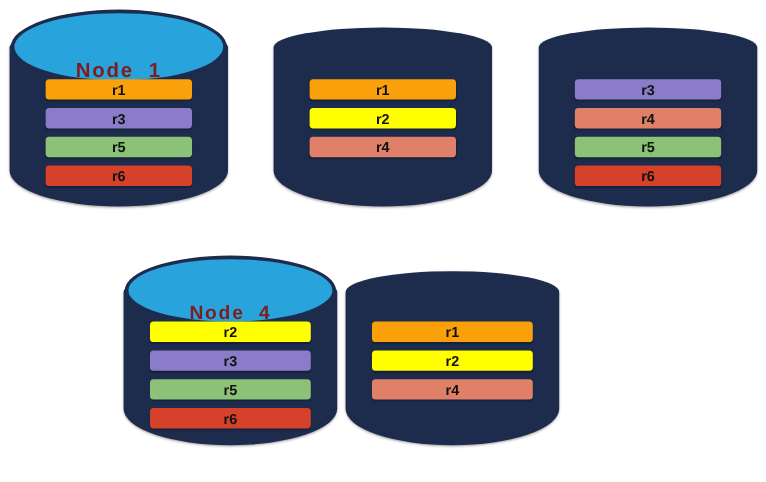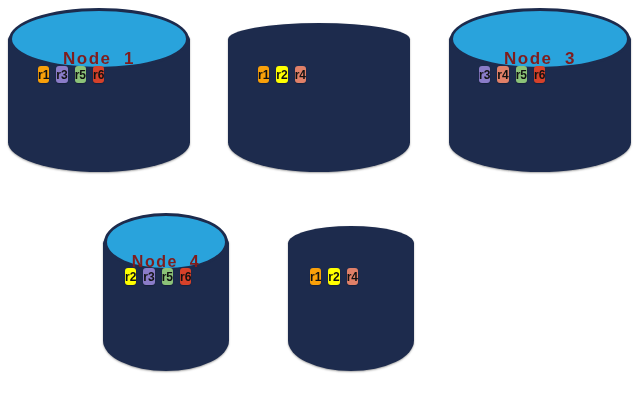--- a/index.html
+++ b/index.html
@@ -19,21 +19,21 @@
     background: #ffffff;
   }
 
   
   .node {
     position: absolute;
     width: 182px;
     height: 184px;
   }
 
-  .node.row2 { width: 126px; height: 178px; }
+  .node.row2 { width: 178px; height: 178px; }
 
   
   .cyl-body {
     position: absolute;
     left: 0;
     top: 17px;
     width: 100%;
     height: 149px;
     background: #1d2b4d;
     border-radius: 50% / 11% 11% 20% 20%;
@@ -84,20 +84,21 @@
   .node.row2 .node-title { font-size: 16px; }
 
   
   .bars {
     position: absolute;
     left: 0;
     top: 60px;
     width: 100%;
     padding: 0 30px;
     display: flex;
+    flex-direction: column;
     gap: 7px;
     z-index: 5;
   }
 
   .node.row2 .bars {
     top: 57px;
     padding: 0 22px;
     gap: 7px;
   }
 
@@ -138,23 +139,20 @@
     <div class="cyl-body"></div>
     <div class="bars">
       <div class="bar" style="background:#f9a00a;">r1</div>
       <div class="bar" style="background:#ffff00;">r2</div>
       <div class="bar" style="background:#e08068;">r4</div>
     </div>
   </div>
 
   <div class="node row1" style="left:449px; top:6px;">
     <div class="cyl-body"></div>
-    <div class="cyl-top">
-      <div class="node-title">Node  3</div>
-    </div>
     <div class="bars">
       <div class="bar" style="background:#8a7cc8;">r3</div>
       <div class="bar" style="background:#e08068;">r4</div>
       <div class="bar" style="background:#8cc278;">r5</div>
       <div class="bar" style="background:#d6412a;">r6</div>
     </div>
   </div>
 
   <div class="node row2" style="left:103px; top:211px;">
     <div class="cyl-body"></div>

